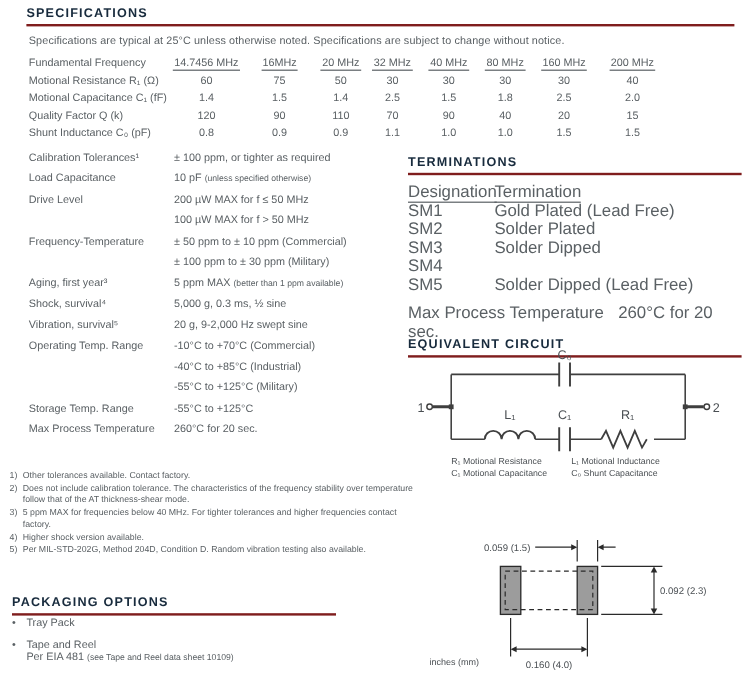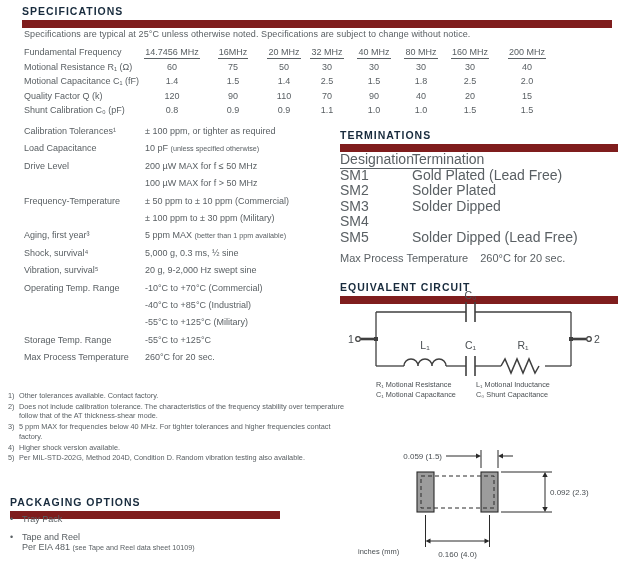--- a/index.html
+++ b/index.html
@@ -1,19 +1,19 @@
 <!DOCTYPE html>
 <html><head>
 <meta charset="utf-8">
 <style>
   html,body{margin:0;padding:0;background:#fff;}
   .page{position:relative;width:622px;height:563px;background:#fff;overflow:hidden;
         font-family:"Liberation Sans","DejaVu Sans",sans-serif;color:#5a6064;}
   .sec-head{position:absolute;font-weight:bold;font-size:10.5px;letter-spacing:1px;
-            color:#182b3d;border-bottom:8px solid #7f1d1d;padding-bottom:3px;}
+            color:#182b3d;border-bottom:2px solid #7f1d1d;padding-bottom:3px;}
   .intro{position:absolute;left:24px;top:29px;font-size:9px;letter-spacing:0.1px;}
   
   .ftable{position:absolute;left:24px;top:42px;width:534px;font-size:9px;}
   .frow{display:grid;grid-template-columns:118px 60px 62px 40px 46px 48px 46px 52px 62px;height:15px;align-items:end;}
   .frow.body{height:14.6px;}
   .fcol{text-align:center;}
   .fh span{border-bottom:1px solid #5a6064;padding:0 1px 1px 1px;white-space:nowrap;}
   
   .params{position:absolute;left:24px;top:126px;width:330px;font-size:9px;}
   .prow{display:grid;grid-template-columns:121px 1fr;height:17.4px;align-items:start;}
@@ -24,21 +24,21 @@
   .fnote{display:flex;margin-bottom:1.2px;}
   .fnote .num{width:11px;flex:none;}
   
   .bullets{position:absolute;left:10px;top:514px;font-size:9px;}
   .bullet{display:flex;margin-bottom:8px;}
   .bullet .dot{width:12px;flex:none;}
   
   .terms{position:absolute;left:340px;top:151px;width:278px;font-size:14px;}
   .trow{display:grid;grid-template-columns:72px 1fr;height:15.6px;align-items:end;}
   .trow.head span{border-bottom:1px solid #5a6064;padding-bottom:1px;justify-self:start;}
-  .maxproc{position:absolute;left:340px;top:252px;font-size:11px;}
+  .maxproc{position:absolute;left:340px;top:252px;font-size:14px;}
   .maxproc span{margin-right:12px;}
   svg text{font-family:"Liberation Sans","DejaVu Sans",sans-serif;fill:#4a4f53;}
   .circ-svg{position:absolute;left:346px;top:290px;}
   .land-svg{position:absolute;left:340px;top:444px;}
 </style>
 </head>
 <body>
 
 <div class="page">
 
@@ -85,21 +85,21 @@
       <div class="fcol">120</div>
       <div class="fcol">90</div>
       <div class="fcol">110</div>
       <div class="fcol">70</div>
       <div class="fcol">90</div>
       <div class="fcol">40</div>
       <div class="fcol">20</div>
       <div class="fcol">15</div>
     </div>
     <div class="frow body">
-      <div>Shunt Calibration C₀ (pF)</div>
+      <div>Shunt Inductance C₀ (pF)</div>
       <div class="fcol">0.8</div>
       <div class="fcol">0.9</div>
       <div class="fcol">0.9</div>
       <div class="fcol">1.1</div>
       <div class="fcol">1.0</div>
       <div class="fcol">1.0</div>
       <div class="fcol">1.5</div>
       <div class="fcol">1.5</div>
     </div>
   </div>

